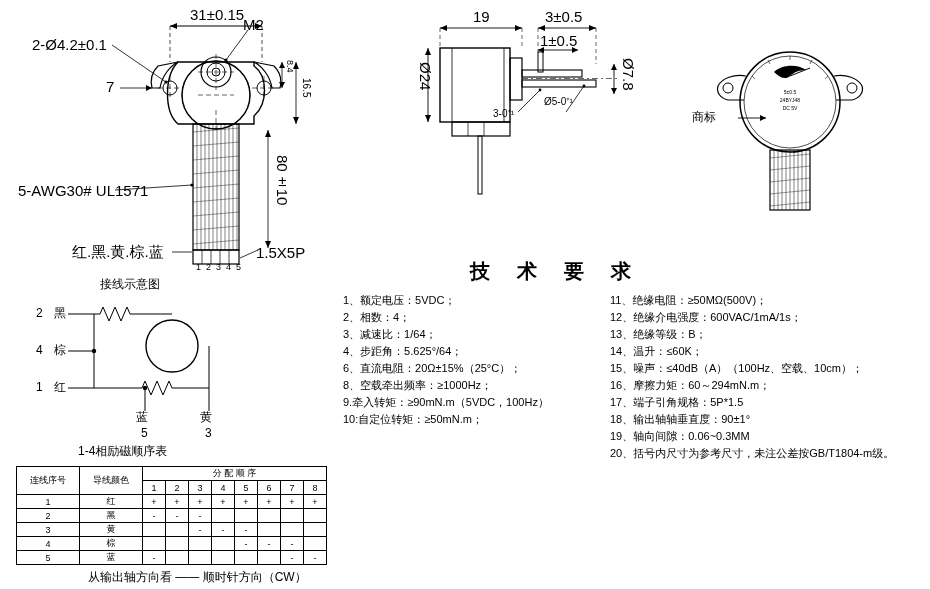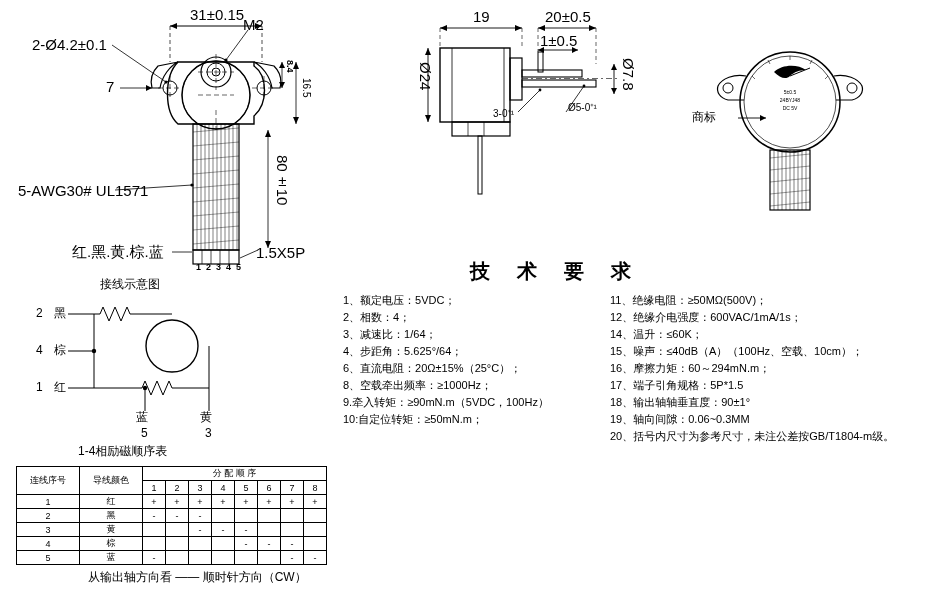--- a/index.html
+++ b/index.html
@@ -6,21 +6,21 @@
   body{
     width:930px;height:589px;
     background:#ffffff;
     font-family:"Liberation Sans", sans-serif;
     color:#000;
     position:relative;
     overflow:hidden;
   }
   .abs{position:absolute;}
   .t{font-size:15px;line-height:1.25;white-space:pre;}
-  .t9{font-size:9px;font-weight:bold;}
+  .t9{font-size:9px;}
   .t10{font-size:10px;}
   .t12{font-size:12px;}
   .vert{writing-mode:vertical-rl;text-orientation:mixed;}
   svg{display:block;overflow:visible;}
   .title-req{
     font-size:20px;letter-spacing:10px;font-weight:bold;
     font-family:"DejaVu Sans", sans-serif;
   }
   table.seq{
     border-collapse:collapse;font-size:9px;text-align:center;
@@ -183,26 +183,26 @@
     <line x1="66" y1="122" x2="66" y2="136" stroke="#000" stroke-width="0.7"></line>
 
     <rect x="60" y="136" width="4" height="58" fill="none" stroke="#000" stroke-width="1"></rect>
 
     <line x1="100" y1="112" x2="122" y2="90" stroke="#000" stroke-width="0.8"></line>
     <line x1="148" y1="112" x2="166" y2="86" stroke="#000" stroke-width="0.8"></line>
     <circle cx="122" cy="90" r="1.4" fill="#000"></circle>
     <circle cx="166" cy="86" r="1.4" fill="#000"></circle>
   </svg>
   <div class="abs t" style="left:55px;top:8px;">19</div>
-  <div class="abs t" style="left:127px;top:8px;">20±0.5</div>
+  <div class="abs t" style="left:127px;top:8px;">3±0.5</div>
   <div class="abs t" style="left:122px;top:32px;">1±0.5</div>
   <div class="abs t vert" style="left:-3px;top:62px;">Ø24</div>
   <div class="abs t vert" style="left:200px;top:58px;">Ø7.8</div>
   <div class="abs t t10" style="left:75px;top:108px;">3-0⁺¹</div>
-  <div class="abs t t10" style="left:126px;top:102px;margin-left:24px;">Ø5-0⁺¹</div>
+  <div class="abs t t10" style="left:126px;top:96px;">Ø5-0⁺¹</div>
 </div>
 
 <div class="abs" style="left:690px;top:20px;width:200px;height:220px;">
   <svg width="200" height="220">
 
     <circle cx="100" cy="82" r="50" fill="none" stroke="#000" stroke-width="1.5"></circle>
     <circle cx="100" cy="82" r="46" fill="none" stroke="#000" stroke-width="0.7"></circle>
 
     <path d="M56,56 C44,54 32,58 28,66 C26,72 30,78 38,80 L54,80" fill="none" stroke="#000" stroke-width="1.2"></path>
     <path d="M144,56 C156,54 168,58 172,66 C174,72 170,78 162,80 L146,80" fill="none" stroke="#000" stroke-width="1.2"></path>
@@ -259,20 +259,21 @@
   <div class="specs">4、步距角：5.625°/64；</div>
   <div class="specs">6、直流电阻：20Ω±15%（25°C）；</div>
   <div class="specs">8、空载牵出频率：≥1000Hz；</div>
   <div class="specs">9.牵入转矩：≥90mN.m（5VDC，100Hz）</div>
   <div class="specs">10:自定位转矩：≥50mN.m；</div>
 </div>
 
 <div class="abs" style="left:610px;top:292px;width:320px;">
   <div class="specs">11、绝缘电阻：≥50MΩ(500V)；</div>
   <div class="specs">12、绝缘介电强度：600VAC/1mA/1s；</div>
+  <div class="specs">13、绝缘等级：B；</div>
   <div class="specs">14、温升：≤60K；</div>
   <div class="specs">15、噪声：≤40dB（A）（100Hz、空载、10cm）；</div>
   <div class="specs">16、摩擦力矩：60～294mN.m；</div>
   <div class="specs">17、端子引角规格：5P*1.5</div>
   <div class="specs">18、输出轴轴垂直度：90±1°</div>
   <div class="specs">19、轴向间隙：0.06~0.3MM</div>
   <div class="specs">20、括号内尺寸为参考尺寸，未注公差按GB/T1804-m级。</div>
 </div>
 
 <div class="abs t t12" style="left:100px;top:278px;font-family:Liberation Mono, monospace;">接线示意图</div>

